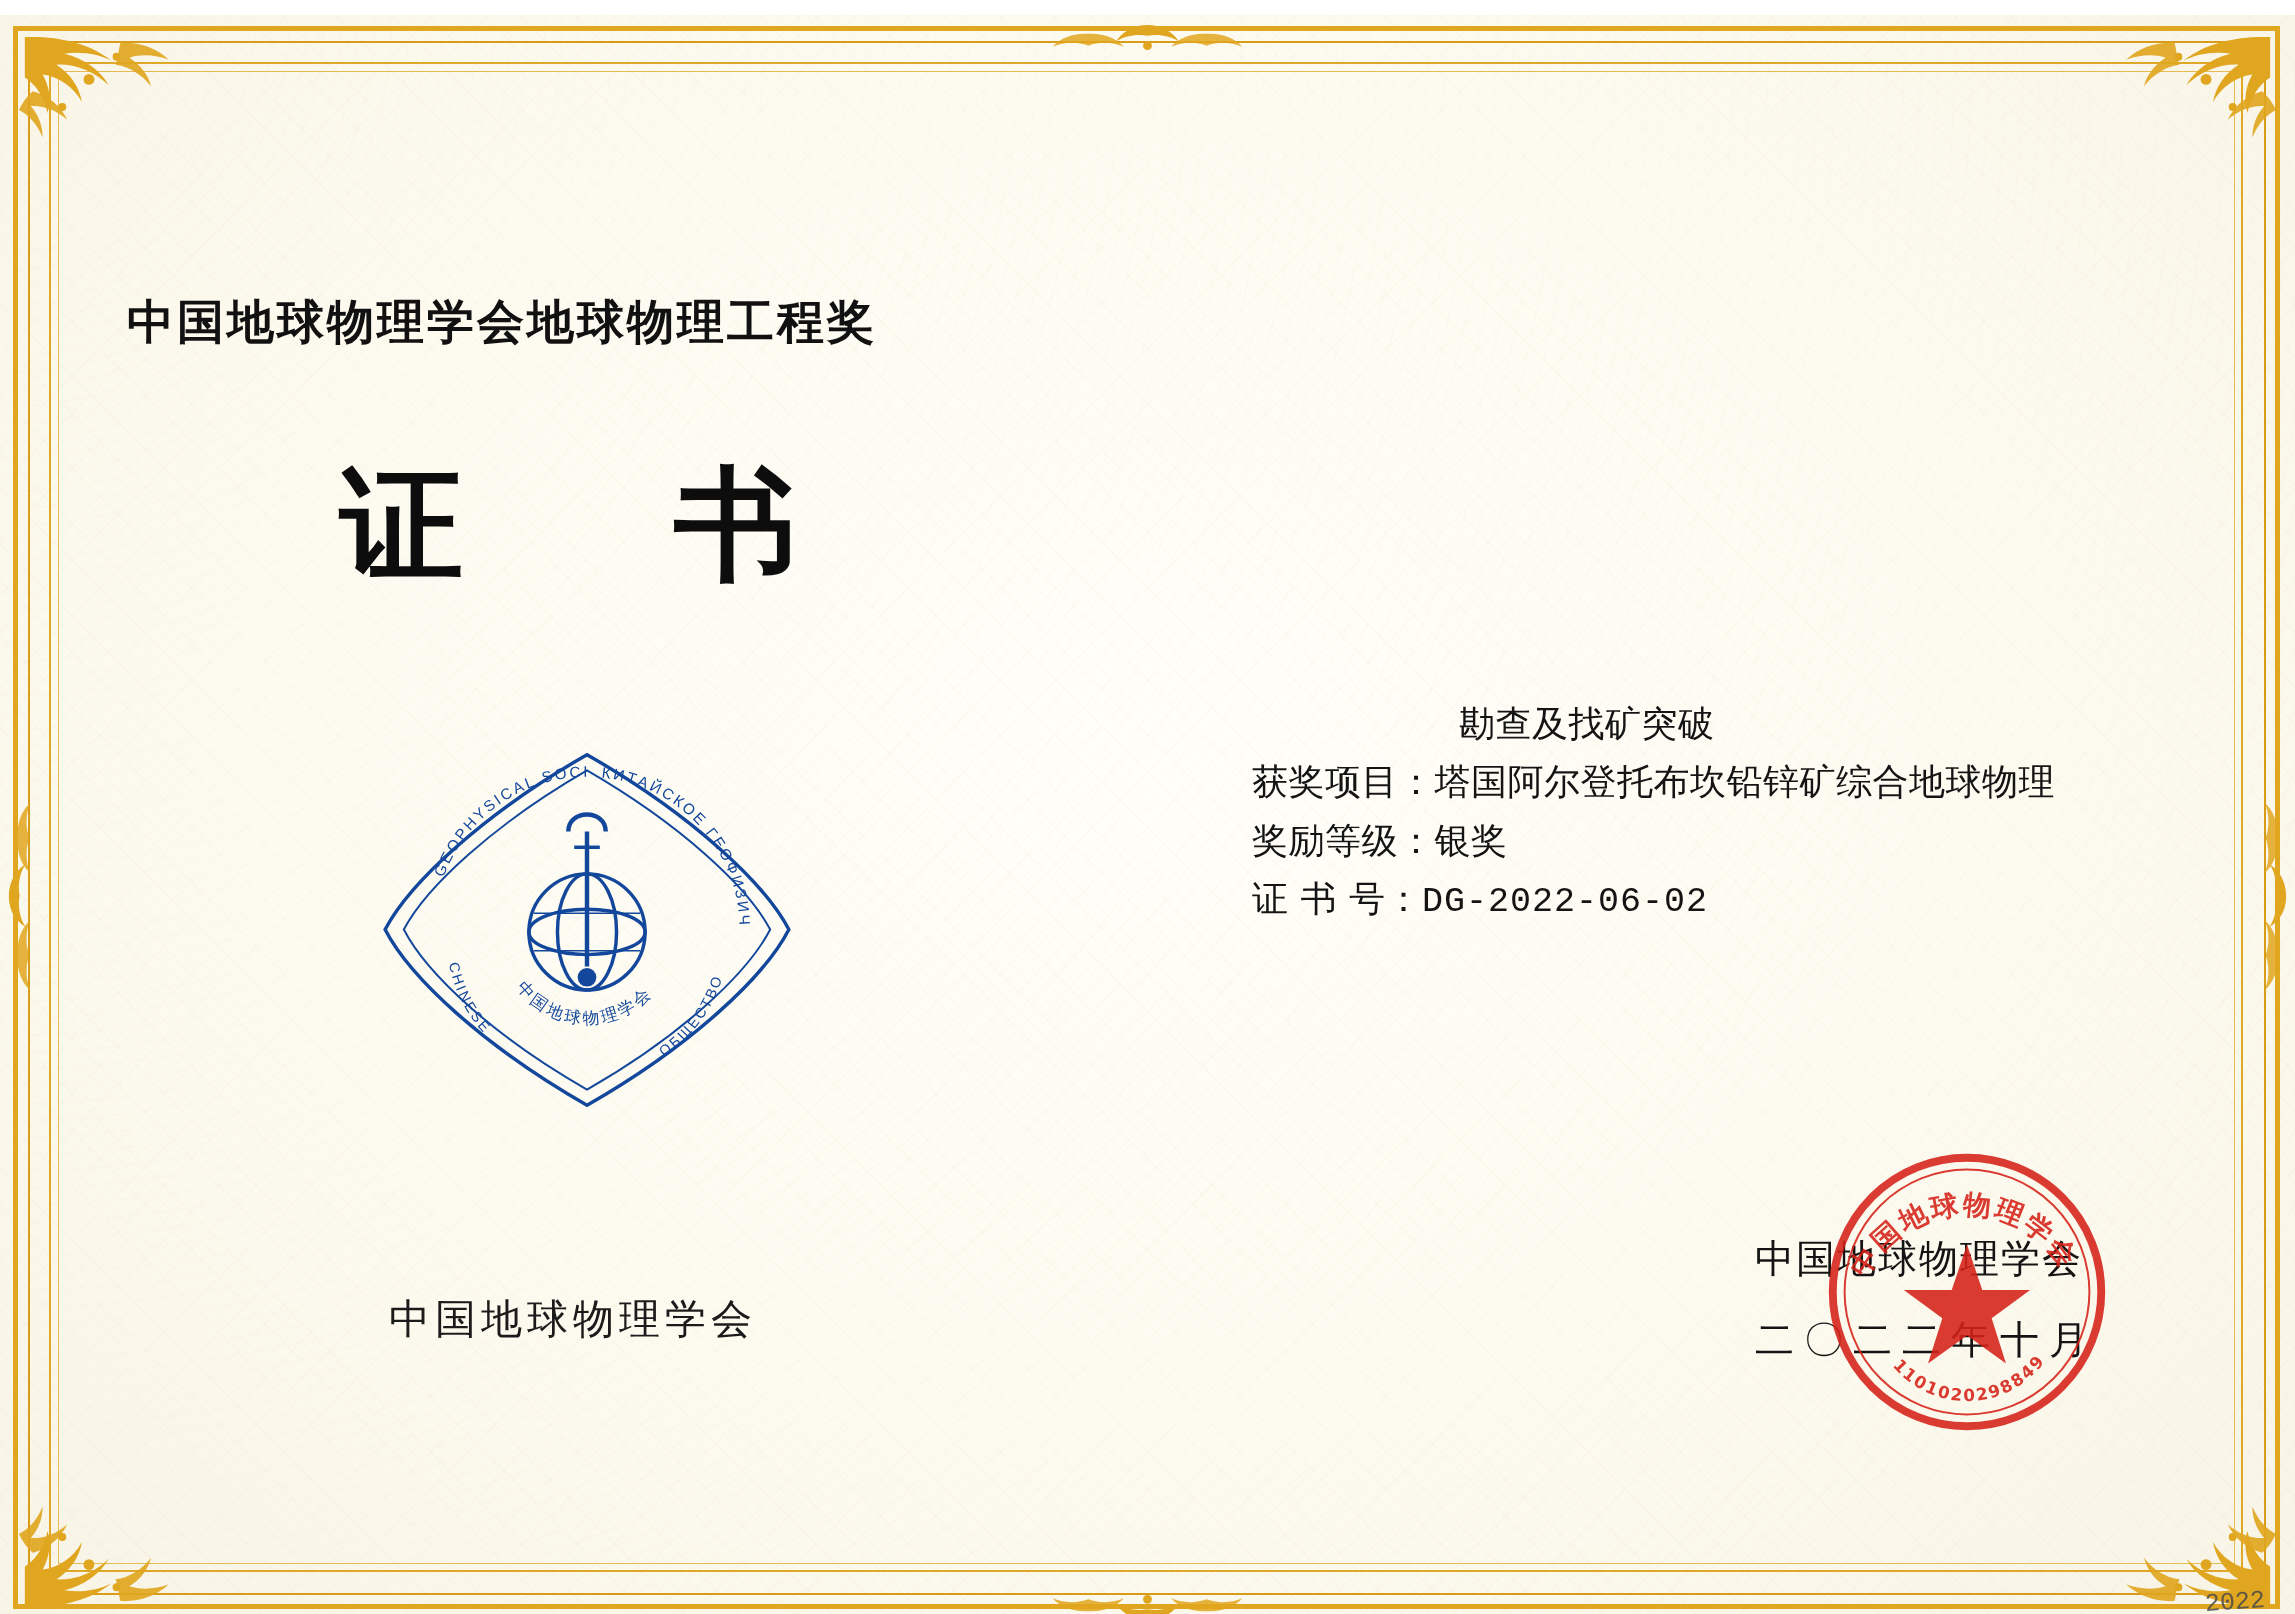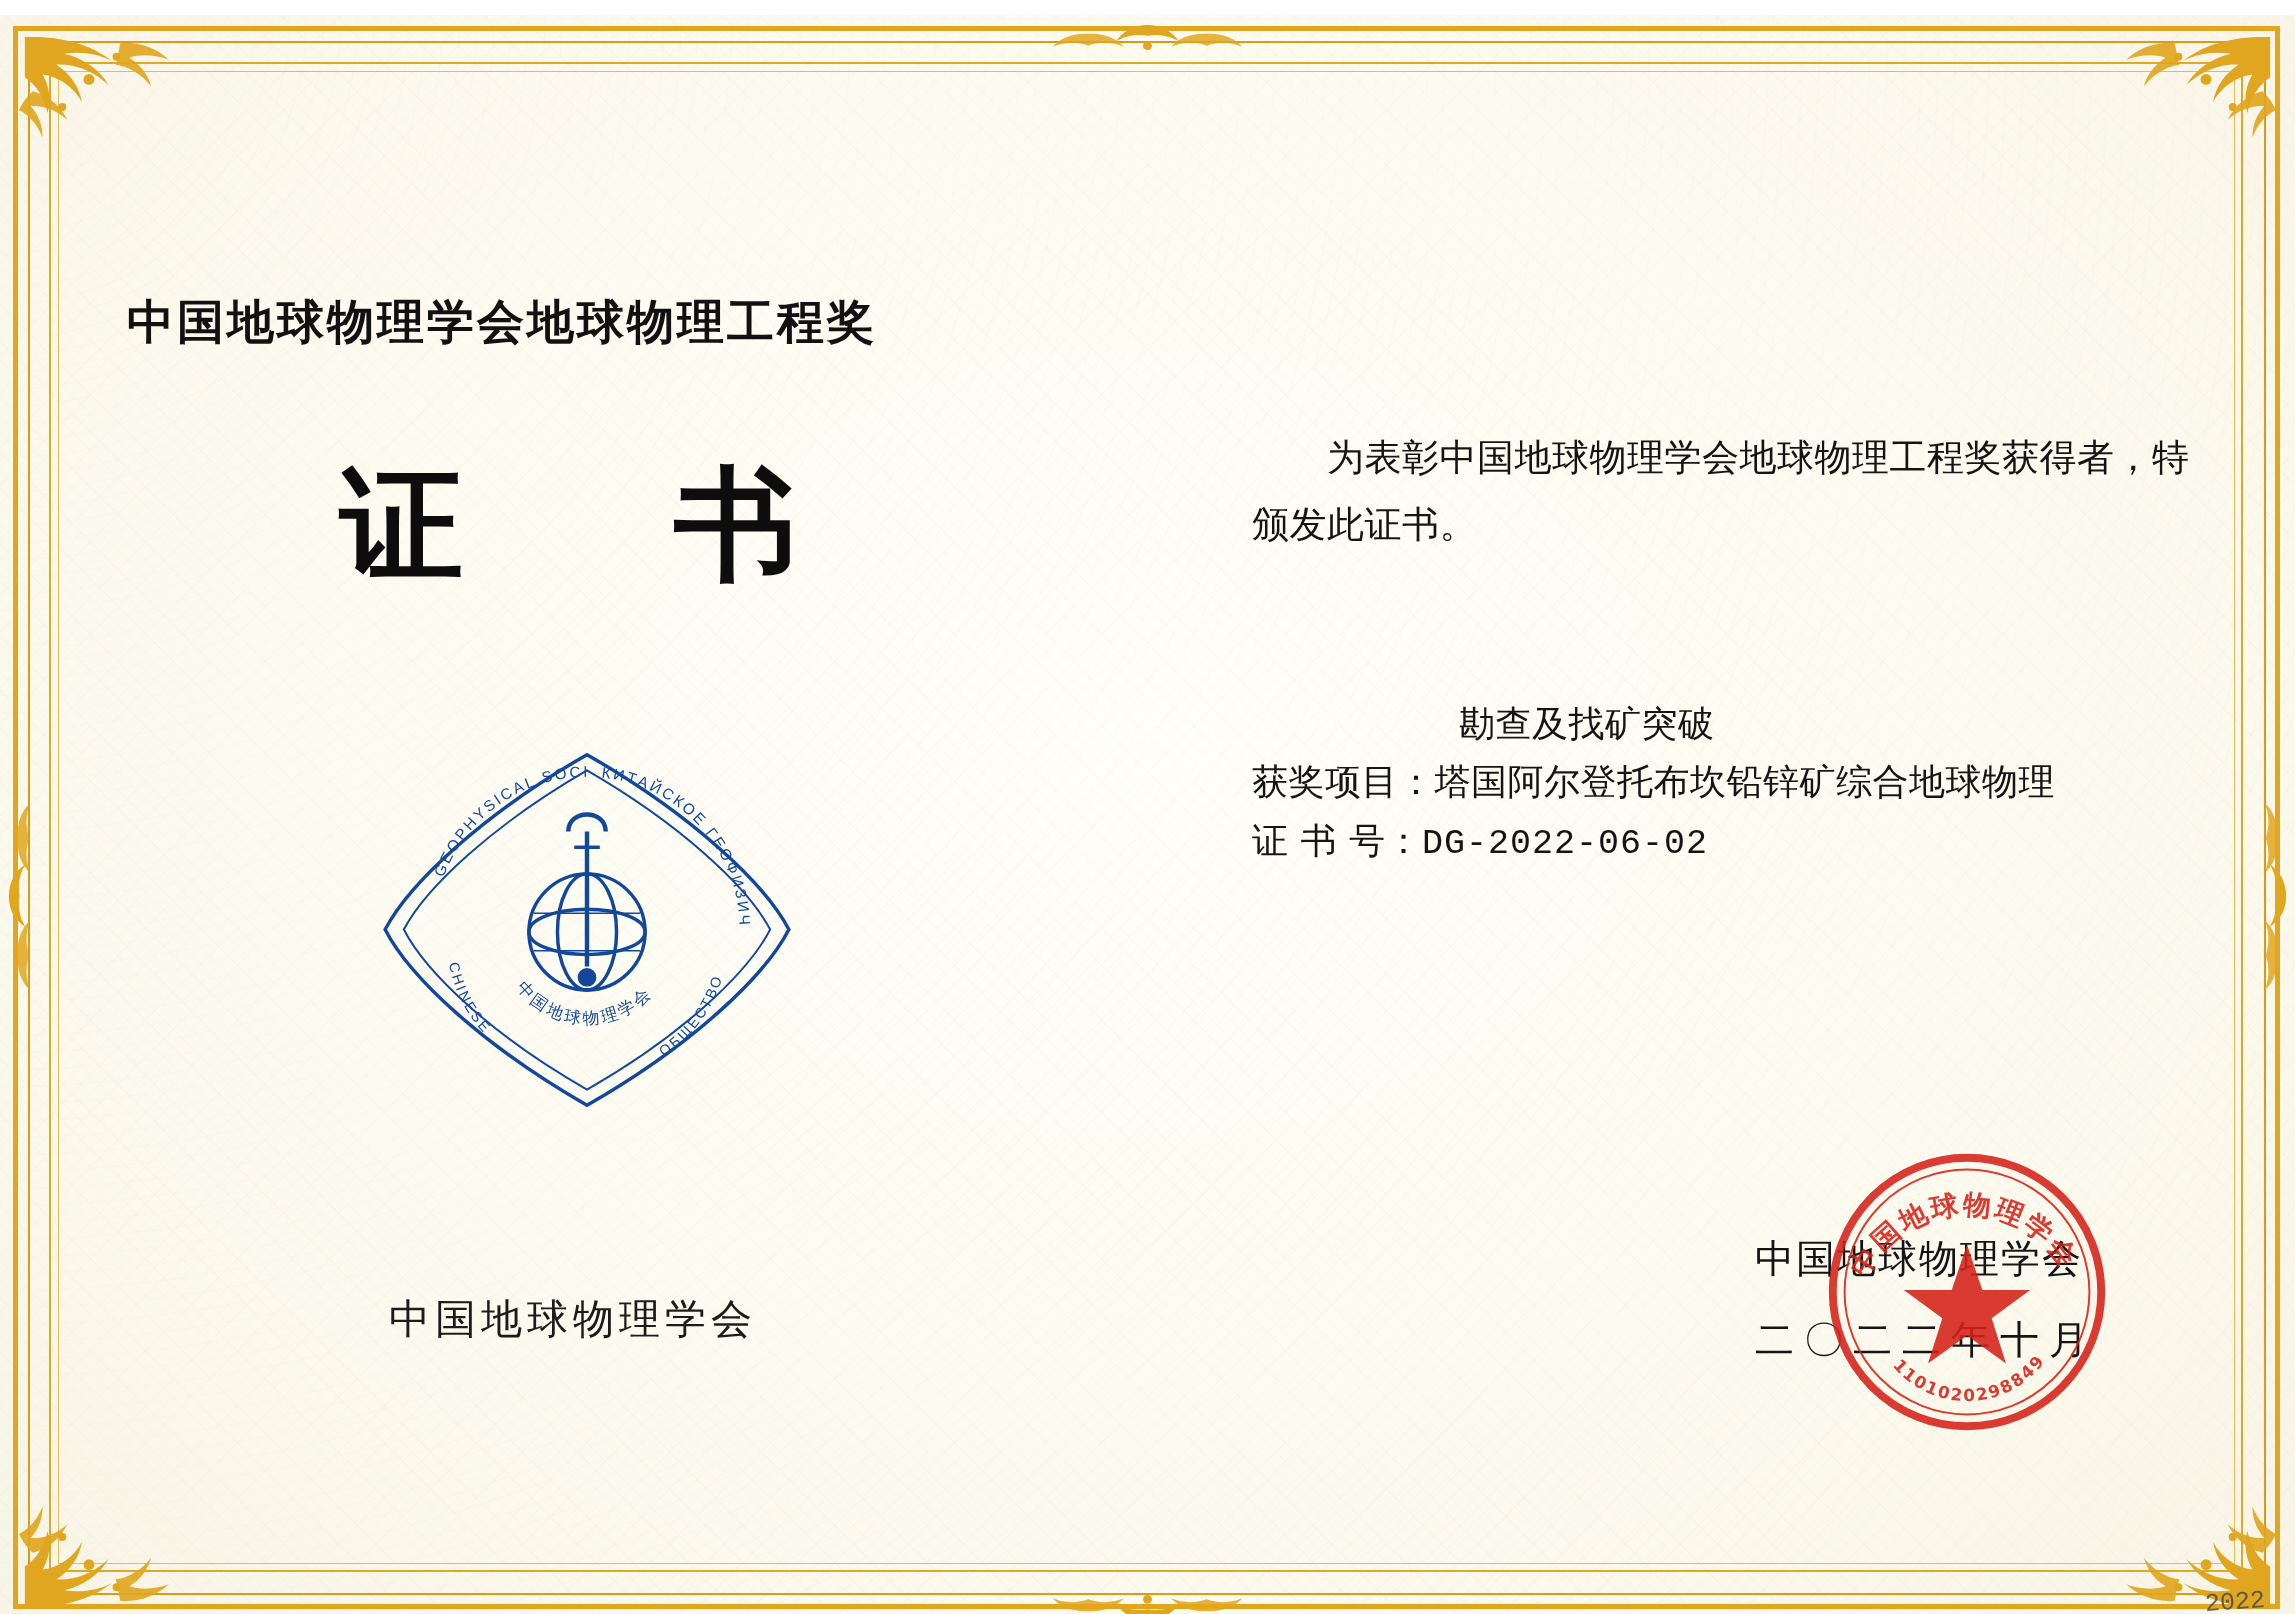--- a/index.html
+++ b/index.html
@@ -379,30 +379,30 @@
         </text>
         <text font-size="34" letter-spacing="6">
           <textPath href="#arcCenter" startOffset="11%">中国地球物理学会</textPath>
         </text>
       </g>
     </svg>
   </div>
 
   <div class="issuer">中国地球物理学会</div>
 
-  <div class="body-block">
-    <div class="citation">为表彰中国地球物理学会地球物理工程奖获得者，特颁发此证书。</div>
-  </div>
 
   <div class="fields">
     <div class="field-row">
       <span class="field-cont">勘查及找矿突破</span>
     </div>
     <div class="field-row wrap">
       <span>获奖项目：</span><span>塔国阿尔登托布坎铅锌矿综合地球物理</span>
+    </div>
+    <div class="field-row">
+      <span>奖励等级：</span><span>银奖</span>
     </div>
     <div class="field-row">
       <span>证 书 号：</span><span class="mono-val">DG-2022-06-02</span>
     </div>
   </div>
 
   <div class="sign-block">
     <div class="sign-org">中国地球物理学会</div>
     <div class="sign-date">二〇二二年十月</div>
   </div>

